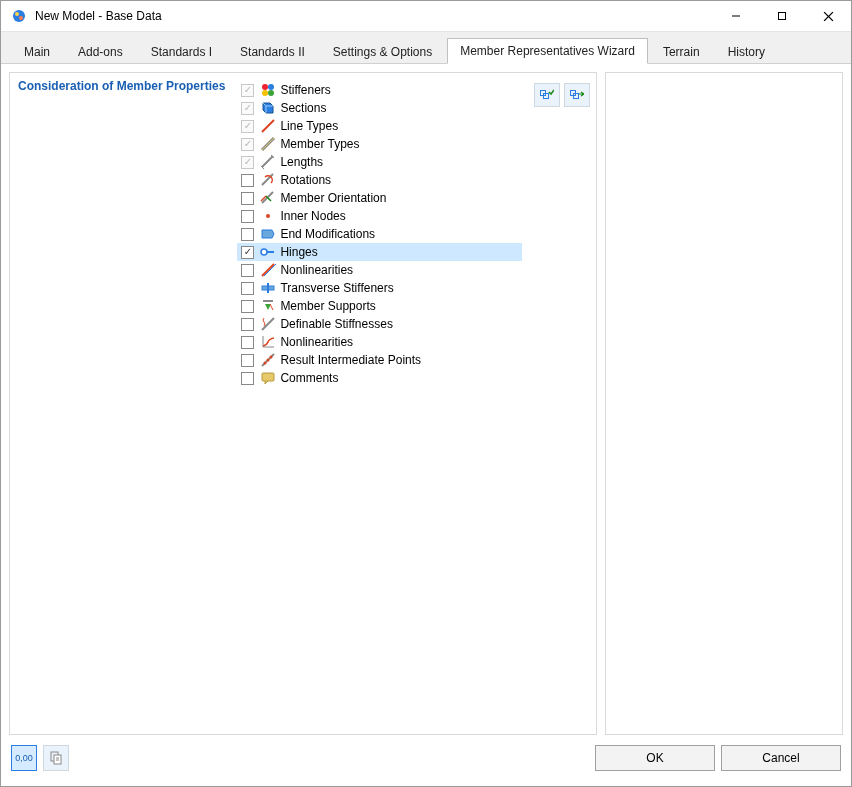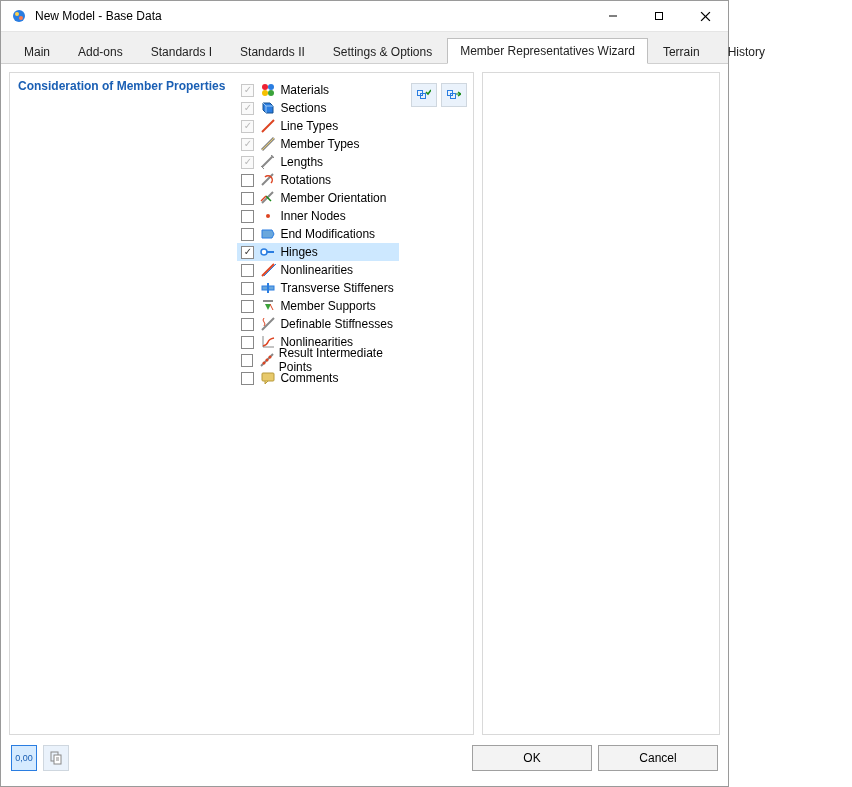--- a/index.html
+++ b/index.html
@@ -5,21 +5,21 @@
   html, body {
     margin: 0; padding: 0;
     width: 852px; height: 787px;
     font-family: "Segoe UI", Tahoma, Arial, sans-serif;
     font-size: 12px;
     background: #ffffff;
     color: #000000;
     overflow: hidden;
   }
   .window {
-    width: 729px; height: 787px;
+    width: 852px; height: 787px;
     border: 1px solid #9a9a9a;
     box-sizing: border-box;
     display: flex;
     flex-direction: column;
     background: #ffffff;
   }
   
   .titlebar {
     height: 30px;
     display: flex;
@@ -239,21 +239,21 @@
               <span class="mark">✓</span>
             </div>
             <span class="row-icon">
               <svg width="16" height="16" viewBox="0 0 16 16">
                 <circle cx="5" cy="5" r="3" fill="#e23"></circle>
                 <circle cx="11" cy="5" r="3" fill="#2a7de1"></circle>
                 <circle cx="5" cy="11" r="3" fill="#f5c000"></circle>
                 <circle cx="11" cy="11" r="3" fill="#3aa33a"></circle>
               </svg>
             </span>
-            <span class="row-label">Materials</span>
+            <span class="row-label">Stiffeners</span>
           </div>
           <div class="tree-row">
             <div class="chk disabled">
               <span class="mark">✓</span>
             </div>
             <span class="row-icon">
               <svg width="16" height="16" viewBox="0 0 16 16">
                 <path d="M3 3 L10 3 L13 6 L13 13 L6 13 L3 10 Z" fill="#2a7de1" stroke="#15508f"></path>
                 <path d="M3 3 L6 6 L13 6" fill="none" stroke="#9cc9f3"></path>
                 <path d="M6 6 L6 13" stroke="#9cc9f3"></path>

